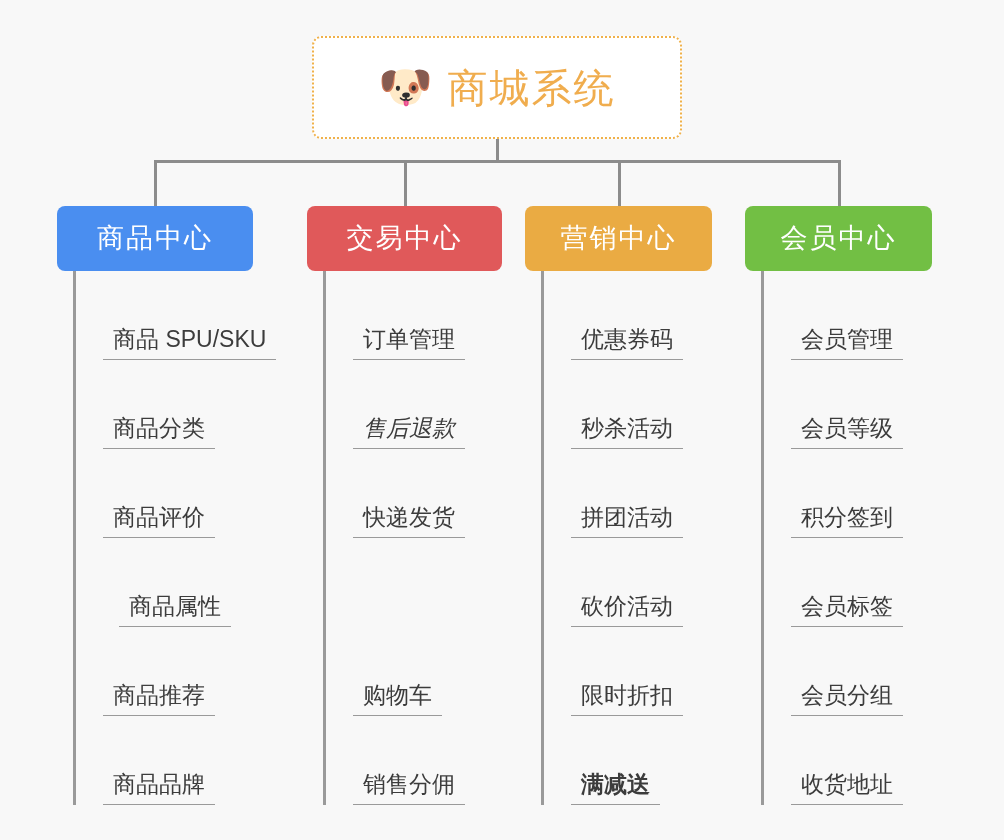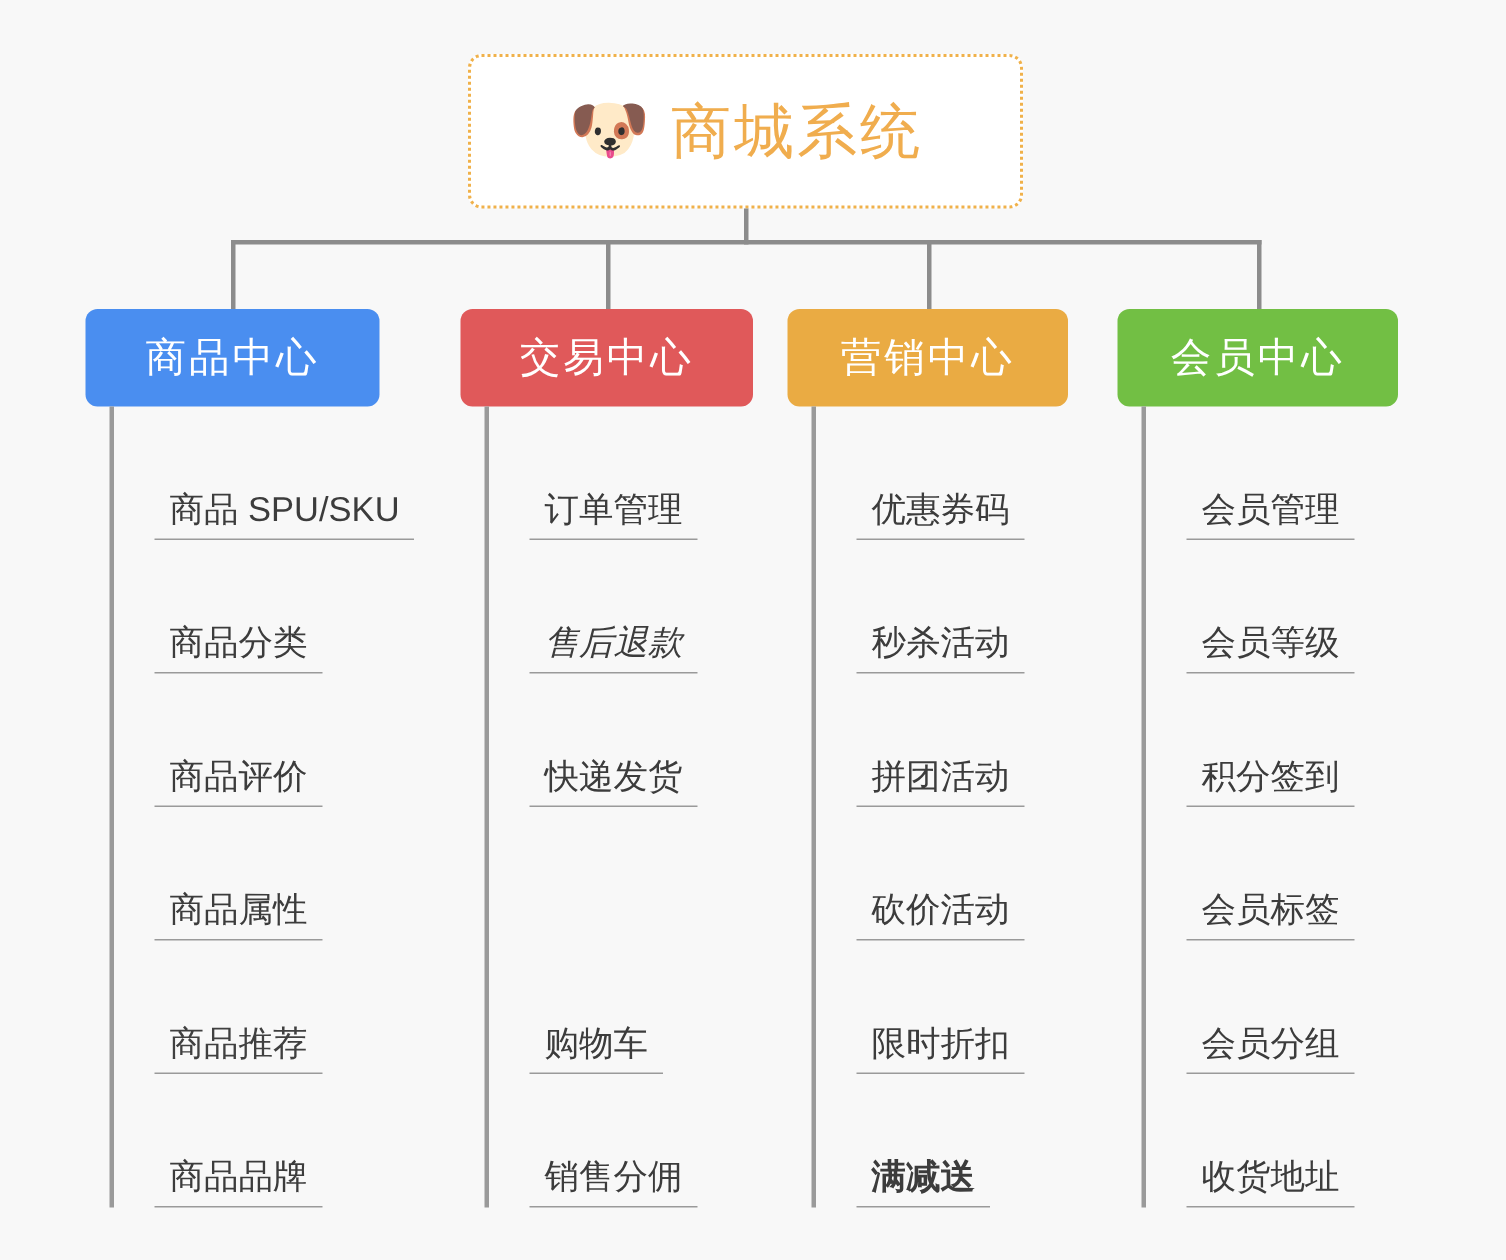--- a/index.html
+++ b/index.html
@@ -149,21 +149,21 @@
         <div class="leaf-spine" style="height: 534px; background: rgb(154, 154, 154);"></div>
         <div class="leaf-item" style="top: 0px;">
           <div class="leaf-inner" style="border-bottom-color: rgb(154, 154, 154);"><span class="leaf-label" style="color: rgb(60, 60, 60);">商品 SPU/SKU</span></div>
         </div>
         <div class="leaf-item" style="top: 89px;">
           <div class="leaf-inner" style="border-bottom-color: rgb(154, 154, 154);"><span class="leaf-label" style="color: rgb(60, 60, 60);">商品分类</span></div>
         </div>
         <div class="leaf-item" style="top: 178px;">
           <div class="leaf-inner" style="border-bottom-color: rgb(154, 154, 154);"><span class="leaf-label" style="color: rgb(60, 60, 60);">商品评价</span></div>
         </div>
-        <div class="leaf-item" style="top: 267px;">
+        <div class="leaf-item" style="top: 267px; padding-left: 16px;">
           <div class="leaf-inner" style="border-bottom-color: rgb(154, 154, 154);"><span class="leaf-label" style="color: rgb(60, 60, 60);">商品属性</span></div>
         </div>
         <div class="leaf-item" style="top: 356px;">
           <div class="leaf-inner" style="border-bottom-color: rgb(154, 154, 154);"><span class="leaf-label" style="color: #404040;">商品推荐</span></div>
         </div>
         <div class="leaf-item" style="top: 445px;">
           <div class="leaf-inner" style="border-bottom-color: rgb(154, 154, 154);"><span class="leaf-label" style="color: rgb(60, 60, 60);">商品品牌</span></div>
         </div>
       </div>
       <div class="leaf-col" style="left: 323px; top: 271px; width: 255px; height: 534px;">

